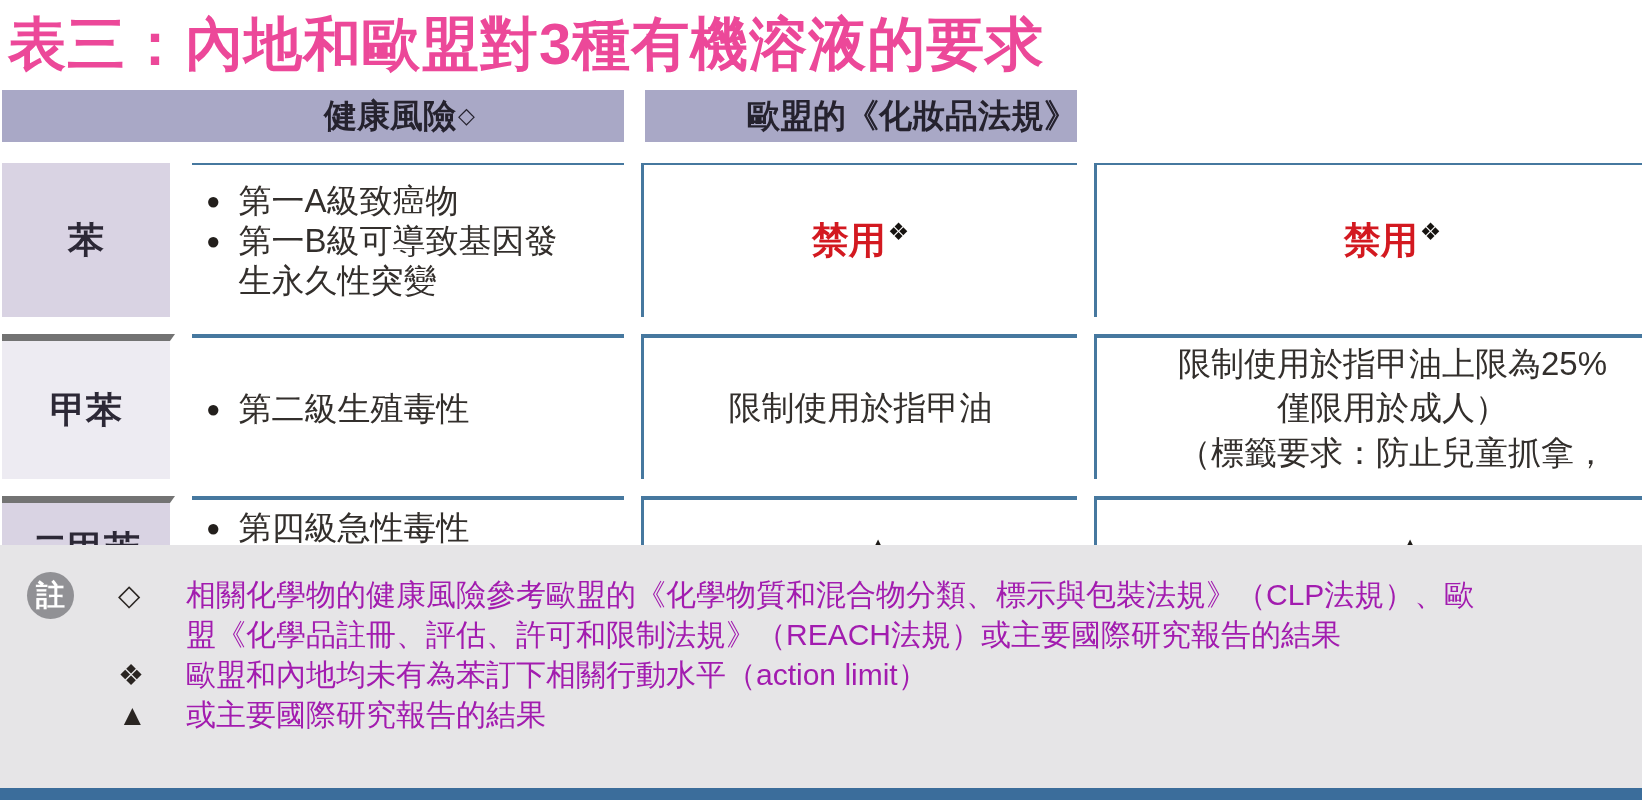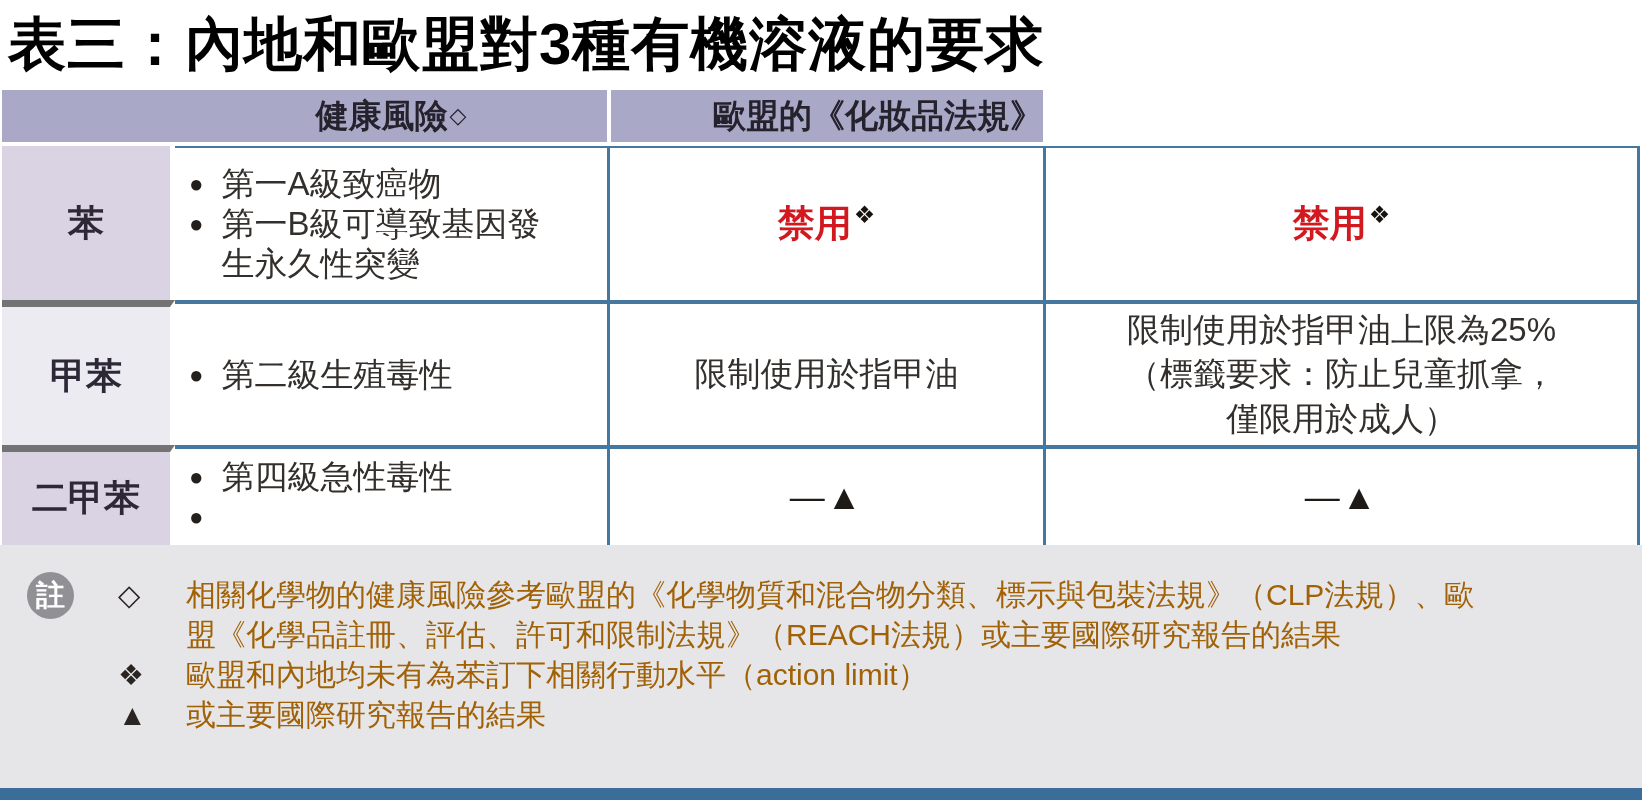--- a/index.html
+++ b/index.html
@@ -3,29 +3,30 @@
 <meta charset="utf-8">
 <style>
   html,body{margin:0;padding:0;}
   body{
     width:1642px;height:800px;position:relative;overflow:hidden;
     background:#ffffff;
     font-family:"Liberation Sans","DejaVu Sans",sans-serif;
   }
   .page-title{
     position:absolute;left:8px;top:2px;width:1620px;
-    font-size:58px;font-weight:bold;color:#000000;line-height:84px;
+    font-size:58px;font-weight:bold;color:#ec4899;line-height:84px;
     letter-spacing:1px;white-space:nowrap;
   }
   
   .tbl{
     position:absolute;left:2px;top:90px;width:1638px;
     display:grid;
     grid-template-columns:173px 432px 436px 597px;
     grid-template-rows:56px 154px 145px 100px;
+    gap:17px;
   }
   .tbl *{box-sizing:border-box;}
   .hdr{
     background:var(--header-bg,#a9a8c6);
     border-bottom:4px solid #fff;
     color:#25222e;font-weight:bold;font-size:33px;
     display:flex;align-items:center;justify-content:center;
     white-space:nowrap;
   }
   .hdr-risk{grid-column:1/3;padding-left:173px;}
@@ -66,21 +67,21 @@
     font-size:29px;font-weight:bold;
     display:flex;align-items:center;justify-content:center;
   }
   .note-list{position:absolute;left:118px;top:30px;width:1470px;}
   .note-item{display:flex;align-items:flex-start;}
   .note-symbol{
     width:44px;flex:0 0 44px;margin-right:24px;
     font-size:29px;line-height:40px;color:#2a2522;text-align:left;
   }
   .note-text{
-    flex:1;font-size:30px;line-height:40px;color:#a16207;
+    flex:1;font-size:30px;line-height:40px;color:#a21caf;
     max-width:1290px;text-align:left;
   }
   .bottom-bar{
     position:absolute;left:0;bottom:0;width:1642px;height:12px;
     background:var(--bottom-bar,#3b6d9b);
   }
 </style>
 </head>
 <body>
 
@@ -123,22 +124,22 @@
     <div class="bullet">
       <span class="dot">●</span>
       <span class="txt">第二級生殖毒性</span>
     </div>
   </div>
   <div class="bodycell bl bt4">
     <div>限制使用於指甲油</div>
   </div>
   <div class="bodycell bl br bt4">
     <div>限制使用於指甲油上限為25%</div>
+    <div>僅限用於成人）</div>
     <div>（標籤要求：防止兒童抓拿，</div>
-    <div>僅限用於成人）</div>
   </div>
 
   <div class="sub dark gap">
     <span>二甲苯</span>
   </div>
   <div class="bodycell c-risk bt4">
     <div class="bullet">
       <span class="dot">●</span>
       <span class="txt">第四級急性毒性</span>
     </div>

